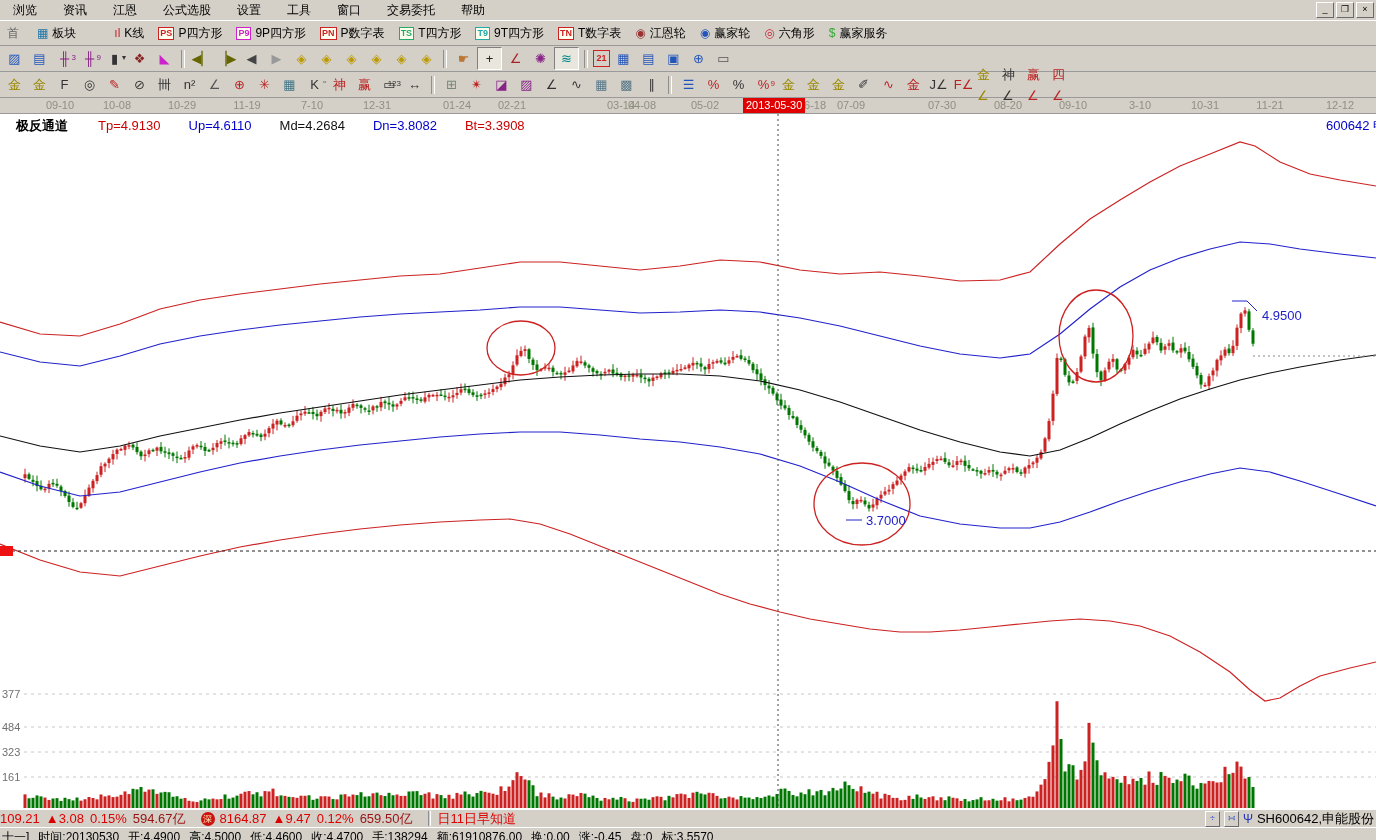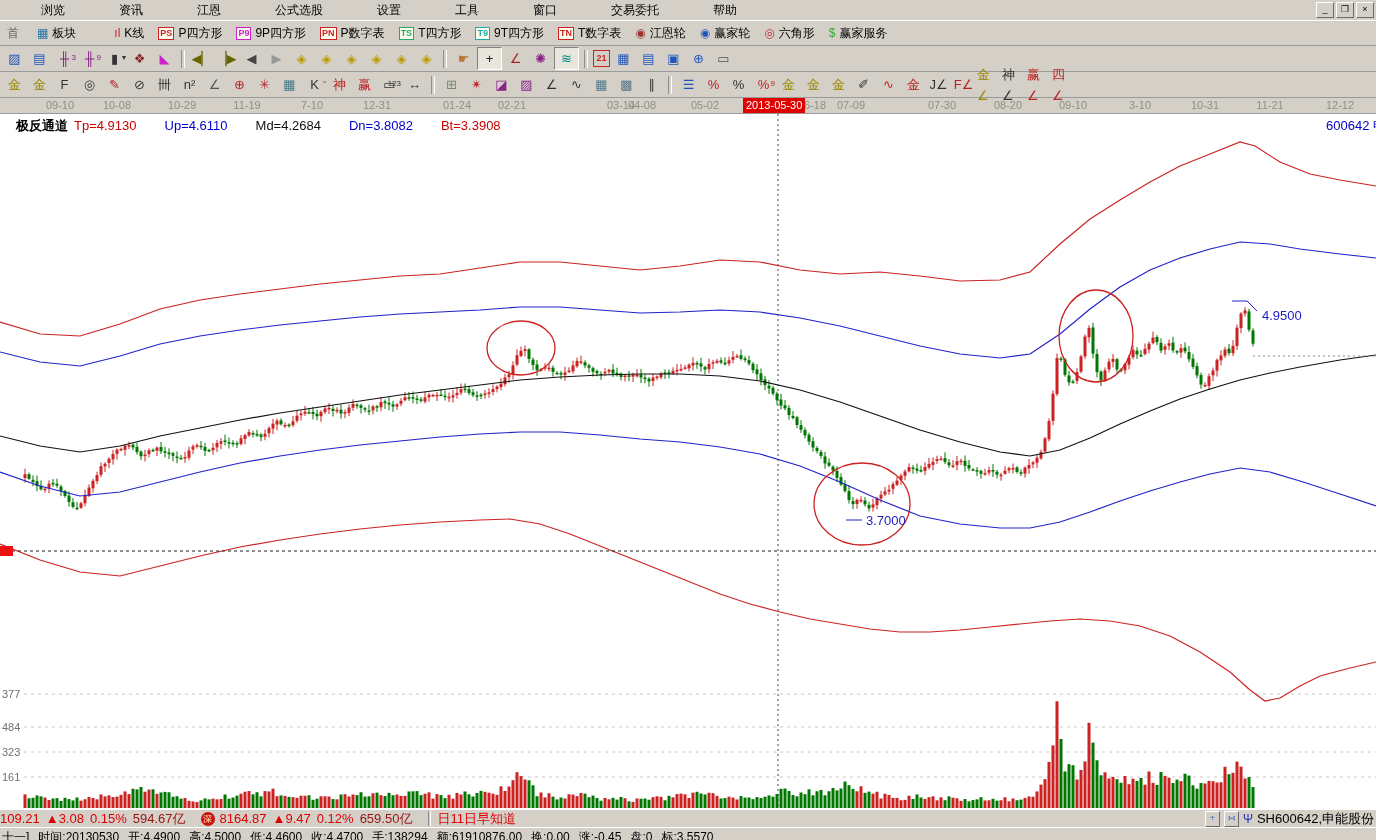--- a/index.html
+++ b/index.html
@@ -1,19 +1,19 @@
 <!DOCTYPE html>
 <html><head>
 <meta charset="utf-8">
 <style>
   html,body{margin:0;padding:0;width:1376px;height:840px;overflow:hidden;
     font-family:"Liberation Sans","DejaVu Sans",sans-serif;background:#d4d0c8;}
   .bar{background:#d4d0c8;display:flex;align-items:center;position:relative;}
   #menubar{height:20px;font-size:12px;border-bottom:1px solid #ffffff;}
-  .menu-item{padding:0 13px;height:20px;line-height:20px;color:#000;cursor:default;margin-left:28px;}
+  .menu-item{padding:0 13px;height:20px;line-height:20px;color:#000;cursor:default;}
   #win-controls{position:absolute;right:2px;top:2px;display:flex;gap:2px;}
   .win-btn{width:16px;height:14px;background:#d4d0c8;border:1px solid;
     border-color:#fff #6a6a6a #6a6a6a #fff;font-size:9px;line-height:12px;text-align:center;}
   #toolbar2{height:24px;font-size:12px;border-bottom:1px solid #9a9a9a;}
   .t2btn{display:flex;align-items:center;gap:4px;padding:0 7px;height:22px;}
   .t2icon{font-size:12px;line-height:12px;}
   .t2badge{border:1px solid;font-size:9px;font-weight:bold;padding:0 1px;line-height:11px;background:#fffff0;}
   .t2badge:empty,.t2icon:empty{display:none;}
   #toolbar3,#toolbar4{height:25px;border-bottom:1px solid #9a9a9a;padding-left:2px;}
   .ticon{width:23px;height:21px;display:flex;align-items:center;justify-content:center;
@@ -1412,21 +1412,21 @@
       <line x1="1253" y1="352" x2="1376" y2="352" stroke="#888" stroke-dasharray="2,3" stroke-width="1"></line>
       <ellipse cx="521" cy="344" rx="34" ry="27" fill="none" stroke="#cc2222" stroke-width="1.3"></ellipse>
       <ellipse cx="862" cy="500" rx="48" ry="41" fill="none" stroke="#cc2222" stroke-width="1.3"></ellipse>
       <ellipse cx="1096" cy="332" rx="37" ry="46" fill="none" stroke="#cc2222" stroke-width="1.3"></ellipse>
       <polyline points="1232,297 1247,297 1257,307" fill="none" stroke="#2222cc" stroke-width="1"></polyline>
       <text x="1262" y="316" fill="#2222cc" font-size="13">4.9500</text>
       <line x1="846" y1="516" x2="862" y2="516" stroke="#2222cc" stroke-width="1"></line>
       <text x="866" y="521" fill="#2222cc" font-size="13">3.7000</text>
     </svg>
   <div id="indicator-bar">
-    <span class="ind-name">极反通道</span><span><span class="iv" style="color: rgb(204, 0, 0);">Tp=4.9130</span><span class="iv" style="color: rgb(0, 0, 204);">Up=4.6110</span><span class="iv" style="color: rgb(17, 17, 17);">Md=4.2684</span><span class="iv" style="color: rgb(0, 0, 204); margin-top: 18px;">Dn=3.8082</span><span class="iv" style="color: rgb(204, 0, 0);">Bt=3.3908</span></span>
+    <span class="ind-name">极反通道</span><span><span class="iv" style="color: rgb(204, 0, 0); margin-left: 24px;">Tp=4.9130</span><span class="iv" style="color: rgb(0, 0, 204);">Up=4.6110</span><span class="iv" style="color: rgb(17, 17, 17);">Md=4.2684</span><span class="iv" style="color: rgb(0, 0, 204); margin-top: 18px;">Dn=3.8082</span><span class="iv" style="color: rgb(204, 0, 0);">Bt=3.3908</span></span>
   </div>
   <div id="symbol-label">600642 申能股份</div>
 </div>
 
 <div id="statusbar" class="bar">
   <span class="red">109.21</span>
   <span class="red">▲3.08</span>
   <span class="red">0.15%</span>
   <span class="darkred">594.67亿</span>
   <span class="badge-circ">深</span>

